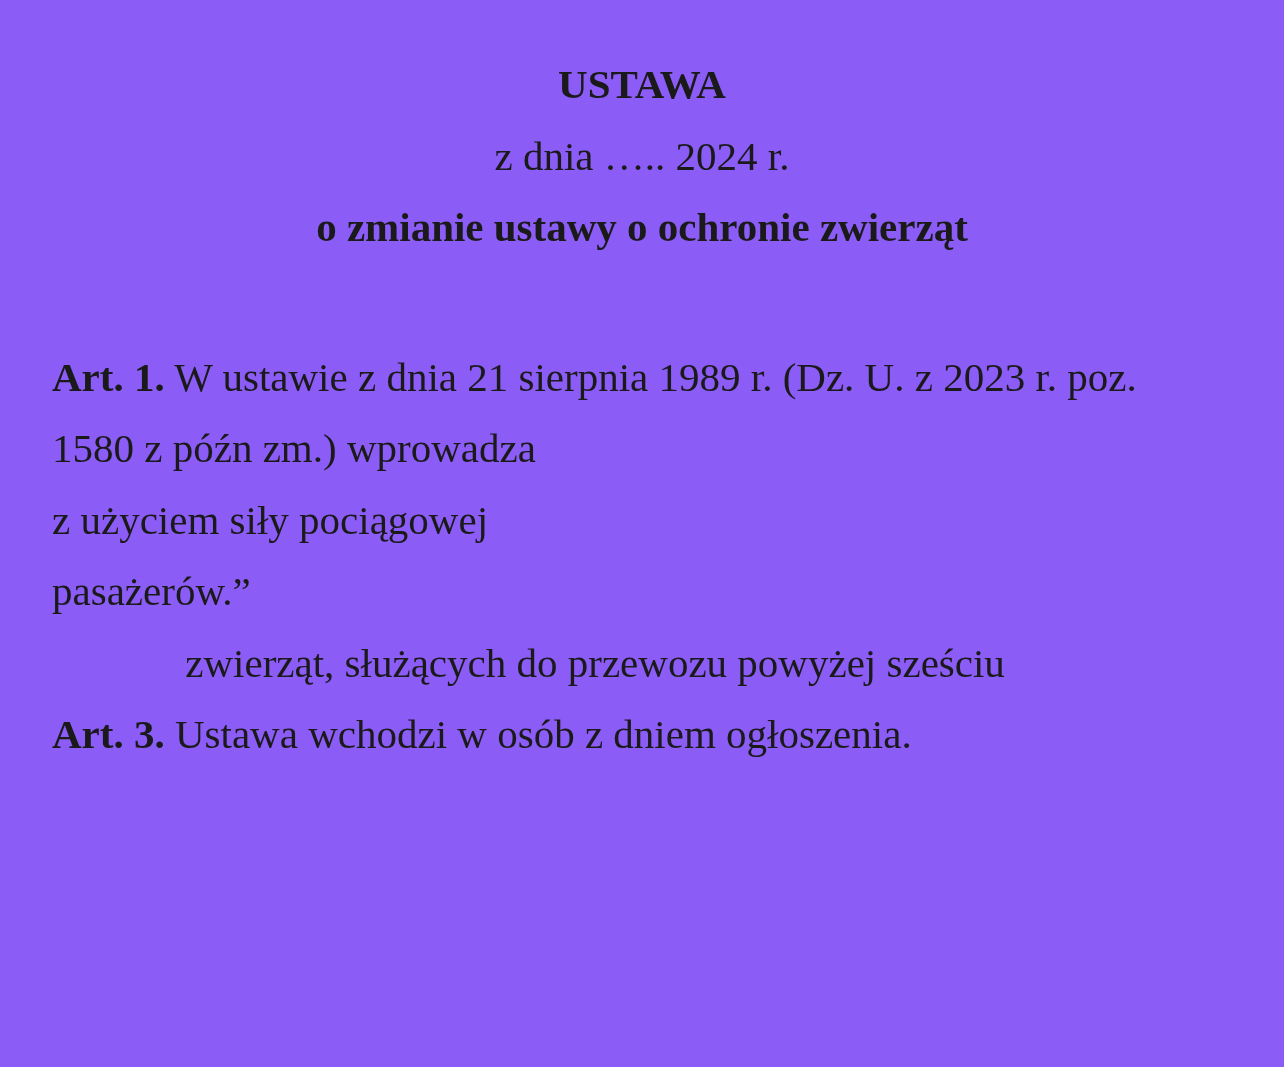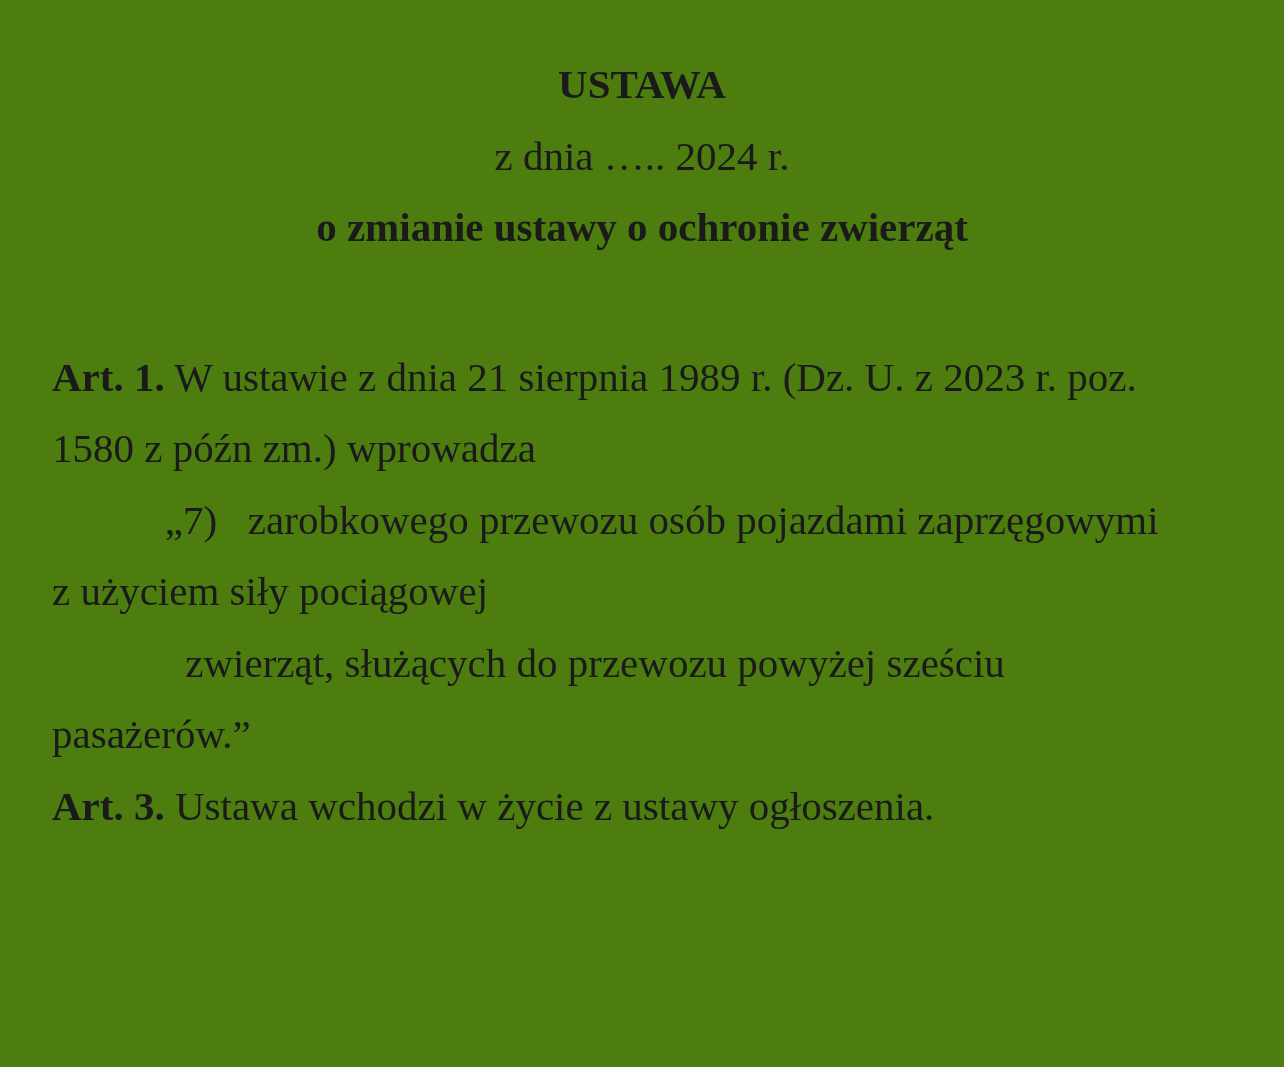--- a/index.html
+++ b/index.html
@@ -14,21 +14,21 @@
   }
   .page {
     box-sizing: border-box;
     width: 1284px;
     height: 1067px;
     padding: 49px 40px 0 52px;
     font-family: "Liberation Serif", "DejaVu Serif", serif;
     font-size: 41px;
     line-height: 71.5px;
     color: #1a1a1a;
-    background: #4d7c0f;
+    background: #8b5cf6;
   }
   .line {
     white-space: pre;   
   }
   .center {
     text-align: center;
     margin-right: 12px; 
   }
   .b {
     font-weight: bold;
@@ -49,23 +49,22 @@
   <div class="line center b">o zmianie ustawy o ochronie zwierząt</div>
 
   <div class="gap"></div>
 
   <div class="line"><span class="b">Art. 1.</span><span> W ustawie z dnia 21 sierpnia 1989 r. (Dz. U. z 2023 r. poz.</span></div>
 
   <div class="line">1580 z późn zm.) wprowadza</div>
 
 
 
-  <div class="line">           „7)   zarobkowego przewozu osób pojazdami zaprzęgowymi</div>
 
   <div class="line">z użyciem siły pociągowej</div>
 
+  <div class="line">pasażerów.”</div>
+
   <div class="line">             zwierząt, służących do przewozu powyżej sześciu</div>
 
-  <div class="line">pasażerów.”</div>
-
-  <div class="line"><span class="b">Art. 3.</span><span> Ustawa wchodzi w życie z ustawy ogłoszenia.</span></div>
+  <div class="line"><span class="b">Art. 3.</span><span> Ustawa wchodzi w osób z dniem ogłoszenia.</span></div>
 
 </div>
 
 </body></html>

